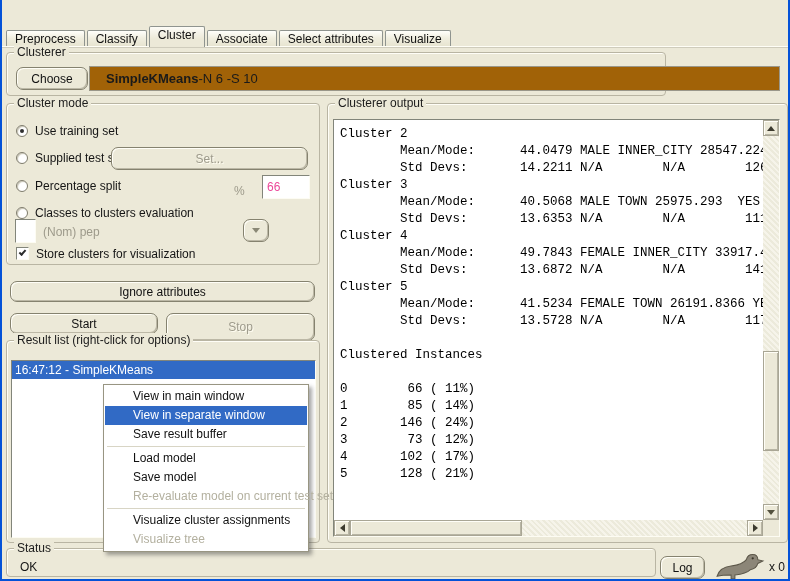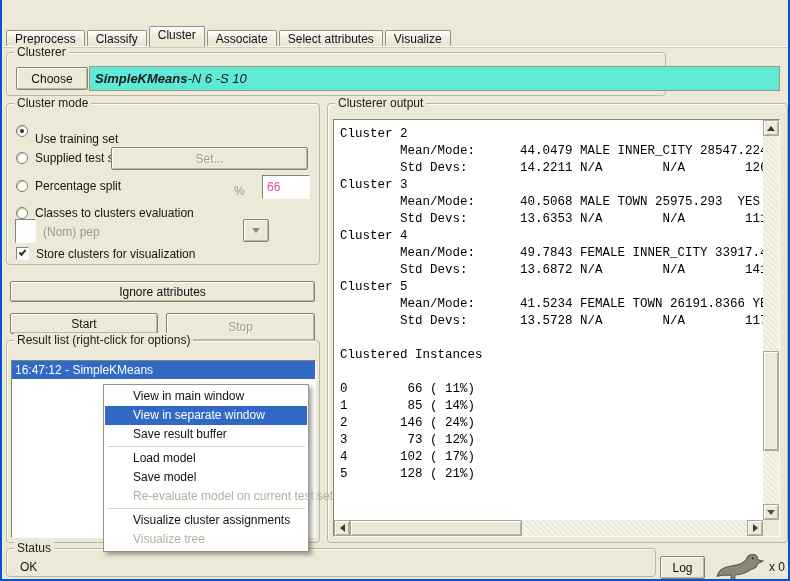--- a/index.html
+++ b/index.html
@@ -34,21 +34,21 @@
     border:1px solid #8f948f;border-bottom:none;border-radius:2px 2px 0 0;color:#111;
   }
   .tab.active{height:21px;background:linear-gradient(180deg,#fdfcf7,#ece9d8 60%);position:relative;z-index:3;}
   .pane-line{position:absolute;top:46px;left:0;right:0;height:2px;background:#fffef6;border-bottom:1px solid #cfccbc;}
   
   .grp{position:absolute;border:1px solid #b9b5a3;border-radius:4px;
     box-shadow:inset 1px 1px 0 #fffef7;}
   .grp>.glabel{position:absolute;top:-8px;left:7px;background:#ece9d8;padding:0 3px;font-size:12px;color:#1c1c1c;}
   
   .btn{
-    position:absolute;background:#ece9d8;border:1px solid #85826f;border-radius:2px;
+    position:absolute;background:#ece9d8;border:1px solid #85826f;border-radius:7px;
     box-shadow:inset 1px 1px 0 #fffef7,inset -1px -1px 0 #bcb8a6;
     display:flex;align-items:center;justify-content:center;font-size:12px;color:#111;cursor:default;
   }
   .btn.disabled{color:#9d9a8b;text-shadow:1px 1px 0 #fffdf2;}
   
   .sunken{border:1px solid;border-color:#82857a #fdfcf3 #fdfcf3 #82857a;background:#fff;}
   
   .radio{position:absolute;width:12px;height:12px;border:1px solid #7f7c6c;border-radius:50%;background:#fff;
     box-shadow:inset 1px 1px 1px #c9c6b6;}
   .radio .dot{position:absolute;left:3px;top:3px;width:4px;height:4px;border-radius:50%;background:#2f2f2f;}
@@ -81,21 +81,21 @@
     box-shadow:inset 1px 1px 0 #fffef7,inset -1px -1px 0 #b8b5a4;}
   
   .menu{position:absolute;left:101px;top:371px;width:206px;background:#fff;border:1px solid #989582;
     box-shadow:3px 3px 4px rgba(60,60,60,.45);z-index:40;padding:2px 1px;margin-top:13px;}
   .mitem{height:19px;line-height:19px;padding-left:28px;white-space:nowrap;color:#111;}
   .mitem.hl{background:#316ac5;color:#fff;}
   .mitem.disabled{color:#b3b09f;}
   .msep{border-top:1px solid #d8d5c5;margin:2px 2px;}
   
   .abs{position:absolute;}
-  .schemepanel{position:absolute;border:1px solid #9a978a;background:#5eead4;display:flex;align-items:center;padding-left:5px;font-style:italic;}
+  .schemepanel{position:absolute;border:1px solid #9a978a;background:#a16207;display:flex;align-items:center;padding-left:16px;}
   .schemepanel b{font-size:13px;}
   .schemepanel span{font-size:13px;}
 </style>
 </head>
 <body>
 
 <div id="win">
 
 
   <div class="tabbar">
@@ -116,21 +116,21 @@
         <span> -N 6 -S 10</span>
     </div>
   </div>
 
   <div class="grp" style="left:4px;top:103px;width:314px;height:162px;">
     <span class="glabel">Cluster mode</span>
 
     <div class="radio" style="left:9px;top:21px;">
         <span class="dot"></span>
       </div>
-    <span class="rlabel" style="left:28px;top:28px;">Use training set</span>
+    <span class="rlabel" style="left:28px;top:20px;">Use training set</span>
 
     <div class="radio" style="left:9px;top:48px;"></div>
     <span class="rlabel" style="left:28px;top:47px;">Supplied test set</span>
     <div class="btn disabled" style="left:104px;top:43px;width:197px;height:23px;">Set...</div>
 
     <div class="radio" style="left:9px;top:76px;"></div>
     <span class="rlabel" style="left:28px;top:75px;">Percentage split</span>
     <span class="rlabel dimtext" style="left:227px;top:80px;">%</span>
     <div class="sunken" style="position:absolute;left:255px;top:71px;width:48px;height:24px;line-height:22px;padding-left:4px;color:#ec4899;">66</div>
 

